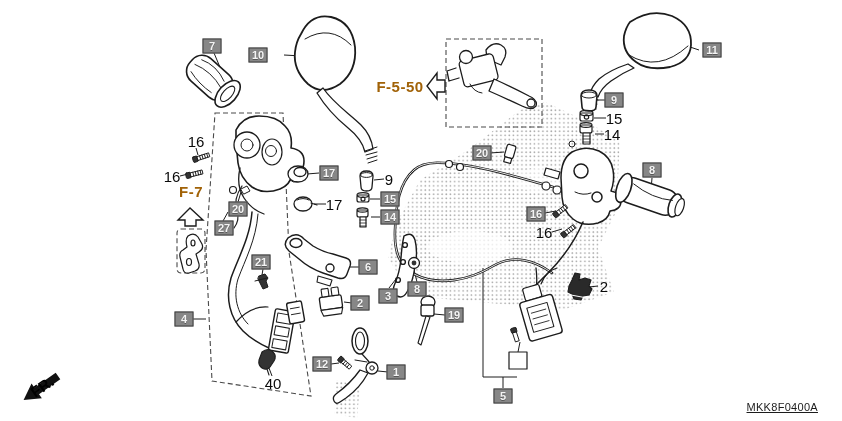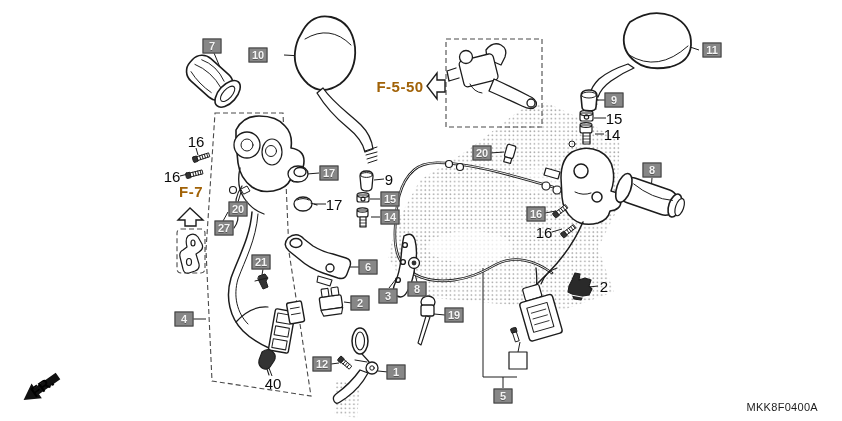--- a/index.html
+++ b/index.html
@@ -21,21 +21,21 @@
   }
   .co.p{
     color:#0a0a0a;font-size:15px;font-weight:400;
   }
   .ref{
     position:absolute;transform:translate(-50%,-50%);z-index:5;
     color:#a16207;font-weight:bold;font-size:15px;letter-spacing:.5px;white-space:nowrap;
   }
   .code{
     position:absolute;right:24px;bottom:8px;z-index:5;
-    color:#1c1c1c;font-size:11px;letter-spacing:.3px;
+    color:#1c1c1c;font-size:11px;letter-spacing:.3px;text-decoration:underline;
   }
   .fr{
     position:absolute;left:30px;top:378px;z-index:5;
     color:#000;font-weight:bold;font-size:15px;
     transform:rotate(-35deg);
   }
 </style>
 </head>
 <body>
 

